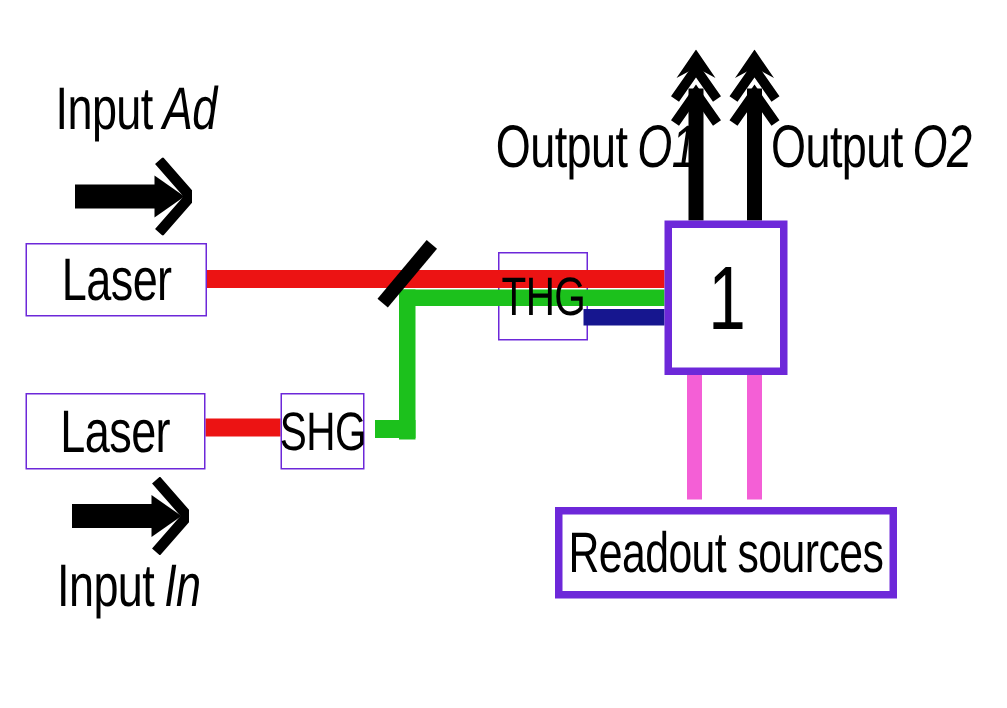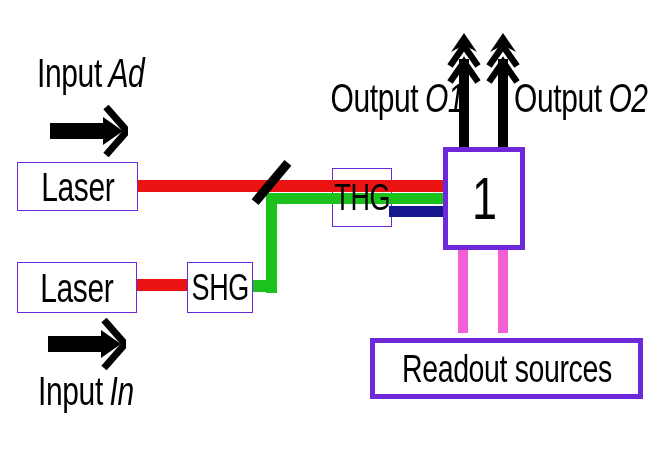--- a/index.html
+++ b/index.html
@@ -102,28 +102,28 @@
 <div class="abs mirror" style="left: 246px; top: 178px; width: 51px; height: 9px; background-color: rgb(0, 0, 0);"></div>
 
 <div class="abs fig-box" style="left:17px;top:162px;width:121px;height:49px;">
   <span class="box-label">Laser</span>
 </div>
 
 <div class="abs fig-box" style="left:17px;top:262px;width:120px;height:51px;">
   <span class="box-label">Laser</span>
 </div>
 
-<div class="abs fig-box" style="left:187px;top:262px;width:66px;height:51px;">
+<div class="abs fig-box" style="left:187px;top:262px;width:56px;height:51px;">
   <span class="box-label" style="font-size:36px;">SHG</span>
 </div>
 
 <div class="abs fig-box thg-under" style="left:332px;top:168px;width:60px;height:59px;"></div>
 <div class="abs fig-box thg-label-layer" style="left:332px;top:168px;width:60px;height:59px;">
   <span class="box-label" style="font-size:36px;">THG</span>
 </div>
 
 <div class="abs fig-box thick" style="left:443px;top:147px;width:82px;height:103px;">
   <span class="box-label" style="font-size:60px;">1</span>
 </div>
 
-<div class="abs fig-box thick" style="left:370px;top:338px;width:273px;height:61px;">
+<div class="abs fig-box thick" style="left:370px;top:338px;width:228px;height:61px;">
   <span class="box-label" style="font-size:38px;">Readout sources</span>
 </div>
 
 </body></html>

